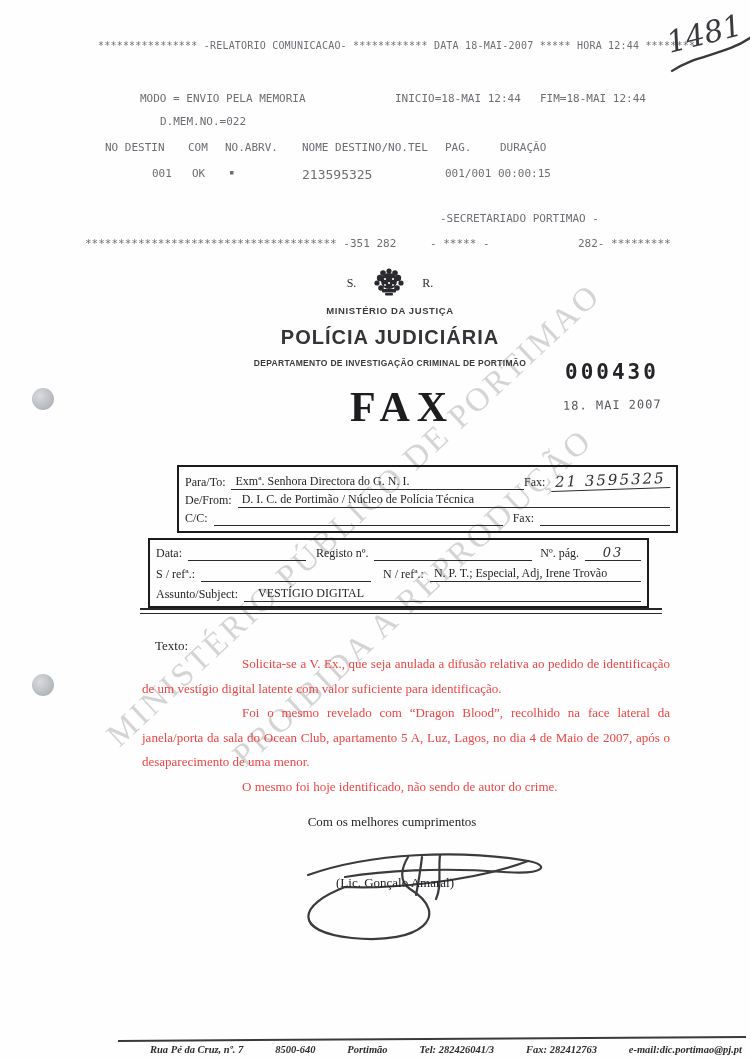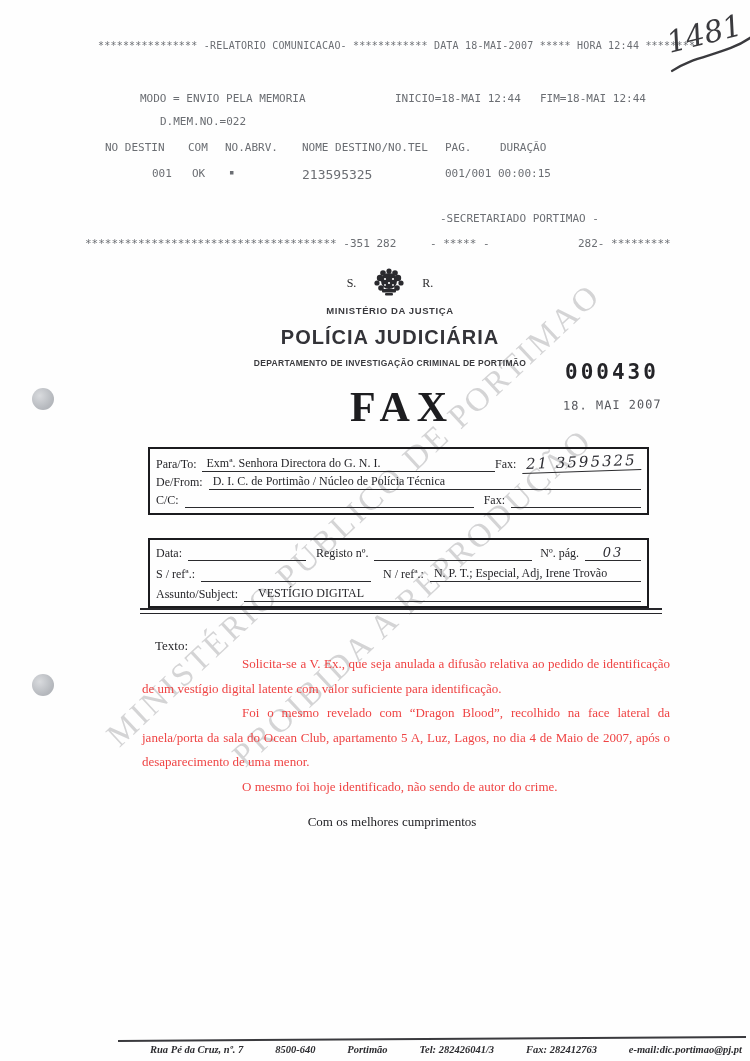--- a/index.html
+++ b/index.html
@@ -49,21 +49,21 @@
     font-weight:bold;font-size:21px;letter-spacing:3px;color:#242428;z-index:4;}
   .fax-title{position:absolute;left:350px;top:383px;font-family:"Liberation Serif",serif;
     font-weight:bold;font-size:42px;letter-spacing:7px;color:#1d1d20;z-index:4;}
   .stamp-date{position:absolute;left:563px;top:398px;font-family:"DejaVu Sans Mono",monospace;
     font-size:12px;letter-spacing:1px;color:#55565c;transform:rotate(-1deg);z-index:4;}
   .classif{position:absolute;left:485px;top:428px;font-family:"Liberation Serif",serif;
     font-weight:bold;font-size:13.5px;letter-spacing:.4px;color:#222226;z-index:4;line-height:22px;}
   
   .fbox{position:absolute;left:148px;width:497px;border:2px solid #1b1b1e;z-index:4;background:transparent;
     font-size:12px;color:#26262a;}
-  .fbox1{top:447px;height:64px;}
+  .fbox1{top:465px;height:64px;margin-left:29px;}
   .fbox2{top:538px;height:66px;}
   .frow{position:absolute;left:6px;right:6px;display:flex;align-items:flex-end;white-space:nowrap;}
   .flabel{flex:0 0 auto;padding-right:6px;}
   .fval{border-bottom:1px solid #2b2b2e;padding:0 4px;}
   .fblank{border-bottom:1px solid #2b2b2e;flex:1 1 auto;height:14px;}
   .fblank.fixed{flex:0 0 auto;}
   .hand{font-family:"DejaVu Serif",serif;font-style:italic;color:#2e2e34;letter-spacing:2px;}
   .handfax{font-size:15px;transform:rotate(-2deg);}
   .handpag{font-size:13px;}
   .dblrule{position:absolute;left:140px;top:608px;width:522px;height:3px;
@@ -216,20 +216,31 @@
   <div class="bodytext">
     <p>Solicita-se a V. Ex., que seja anulada a difusão relativa ao pedido de identificação de um vestígio digital latente com valor suficiente para identificação.</p>
     <p>Foi o mesmo revelado com “Dragon Blood”, recolhido na face lateral da janela/porta da sala do Ocean Club, apartamento 5 A, Luz, Lagos, no dia 4 de Maio de 2007, após o desaparecimento de uma menor.</p>
     <p>O mesmo foi hoje identificado, não sendo de autor do crime.</p>
   </div>
 
   <div class="closing">
     <div>Com os melhores cumprimentos</div>
   </div>
 
+  <div class="sigwrap">
+    <svg width="280" height="100" viewBox="0 0 280 100">
+      <g stroke="#26262a" stroke-width="2.2" fill="none" stroke-linecap="round" opacity="0.9">
+        <path d="M18,30 C80,8 170,4 238,16 C260,20 256,30 214,27 C150,22 92,26 55,32"></path>
+        <path d="M238,16 C180,38 92,44 55,42 C8,60 2,86 62,93 C132,100 162,70 120,44 C108,36 112,22 118,12"></path>
+        <path d="M132,12 C130,28 128,40 126,50"></path>
+        <path d="M150,10 C148,26 152,42 146,54"></path>
+      </g>
+    </svg>
+    <span class="signer">(Lic. Gonçalo Amaral)</span>
+  </div>
 
   <div class="footer-rule"></div>
   <div class="footer">
     <span>Rua Pé da Cruz, nº. 7</span>
     <span>8500-640</span>
     <span>Portimão</span>
     <span>Tel: 282426041/3</span>
     <span>Fax: 282412763</span>
     <span>e-mail:dic.portimao@pj.pt</span>
   </div>

